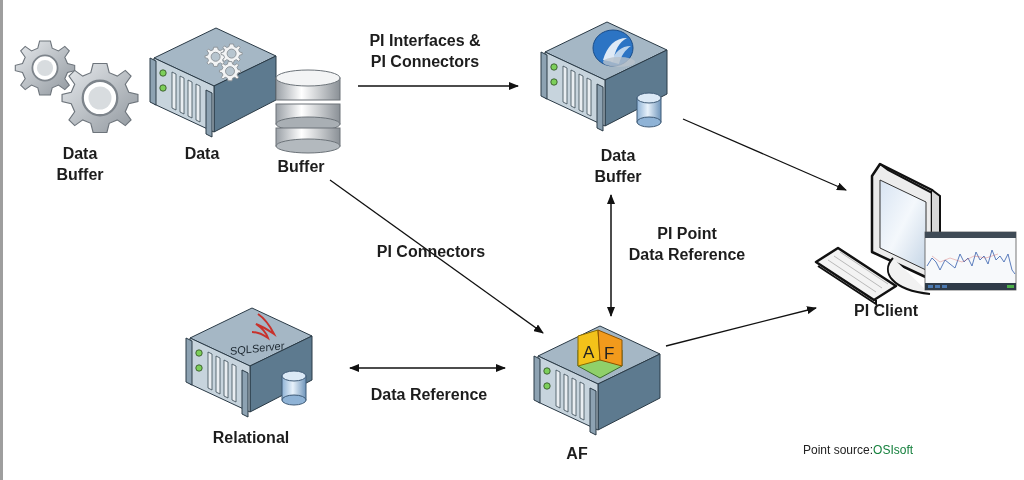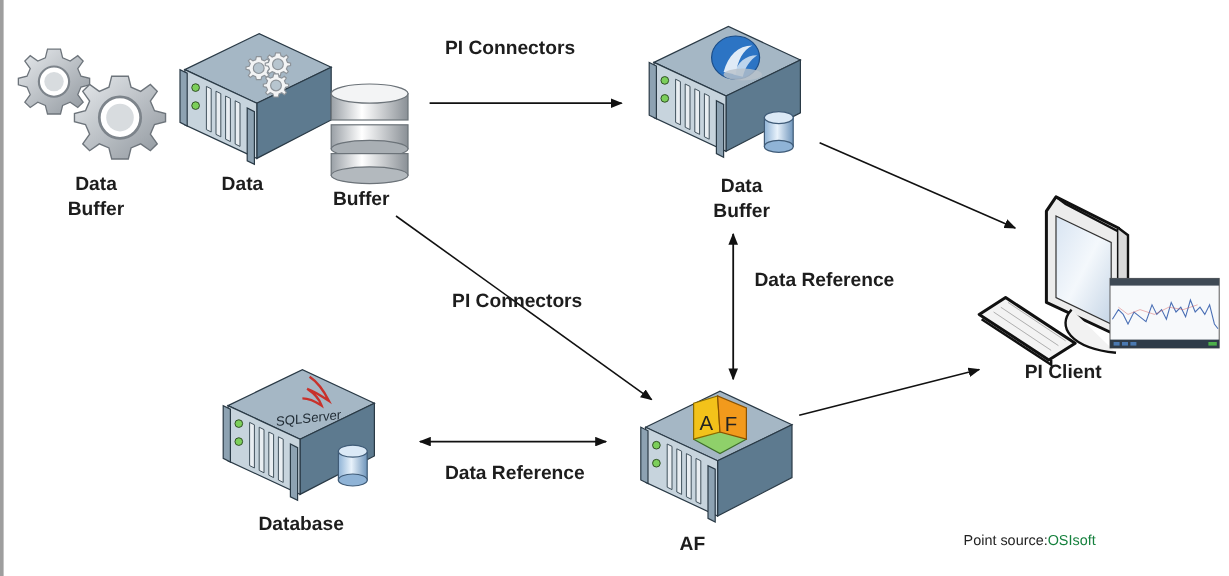--- a/index.html
+++ b/index.html
@@ -207,33 +207,35 @@
   <span>Buffer</span>
 </div>
 <div class="label" style="left:578px; top:145px; width:80px;">
   <span>Data</span>
   <span>Buffer</span>
 </div>
 <div class="label" style="left:836px; top:300px; width:100px;">
   <span>PI Client</span>
 </div>
 <div class="label" style="left:196px; top:427px; width:110px;">
-  <span>Database</span>
+  <span>Relational</span>
 </div>
 <div class="label" style="left:552px; top:443px; width:50px;">
   <span>AF</span>
 </div>
 
 <div class="label" style="left:352px; top:30px; width:146px;">
+  <span>PI Interfaces &amp;</span>
   <span>PI Connectors</span>
 </div>
 <div class="label" style="left:364px; top:241px; width:134px;">
   <span>PI Connectors</span>
 </div>
 <div class="label" style="left:614px; top:223px; width:146px;">
+  <span>PI Point</span>
   <span>Data Reference</span>
 </div>
 <div class="label" style="left:356px; top:384px; width:146px;">
   <span>Data Reference</span>
 </div>
 
 <div class="source-note">
   <span>Point source:</span><a>OSIsoft</a>
 </div>
 

